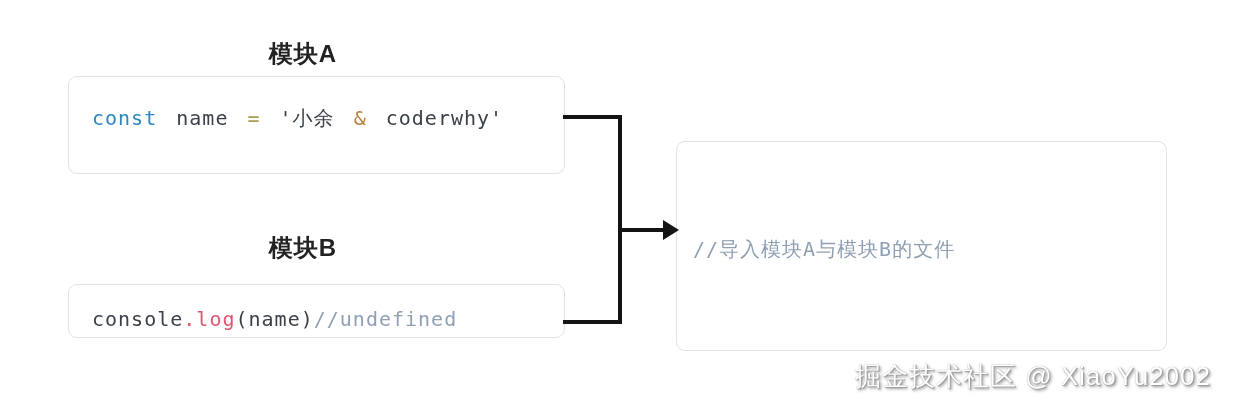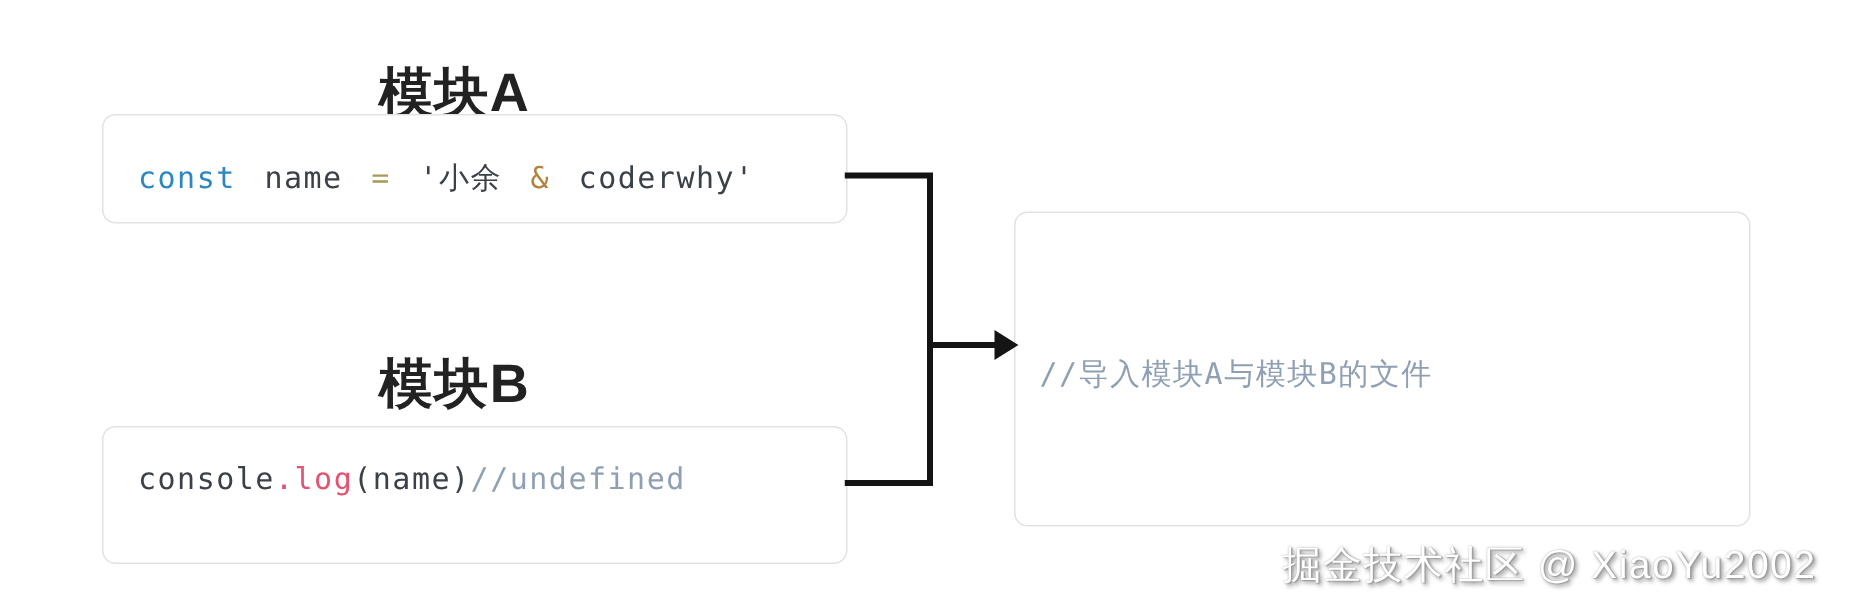--- a/index.html
+++ b/index.html
@@ -7,37 +7,37 @@
     position: relative;
     width: 1239px;
     height: 401px;
     background: var(--background, #ffffff);
     overflow: hidden;
     font-family: "Liberation Sans", sans-serif;
   }
   .title {
     position: absolute;
     text-align: center;
-    font-size: 36px;
+    font-size: 24px;
     font-weight: 700;
     color: var(--title, #222222);
     letter-spacing: 1px;
   }
   .title-a { left: 68px;  top: 38px;  width: 470px; }
   .title-b { left: 68px;  top: 232px; width: 470px; }
   .title-c { left: 676px; top: 89px;  width: 491px; }
   .card {
     position: absolute;
     background: var(--box_background, #ffffff);
     border: 1px solid var(--box_border, #e2e2e2);
     border-radius: 9px;
     box-sizing: border-box;
   }
-  .card-a { left: 68px;  top: 76px;  width: 497px; height: 73px;  }
-  .card-b { left: 68px;  top: 284px; width: 497px; height: 92px;  }
+  .card-a { left: 68px;  top: 76px;  width: 497px; height: 98px;  }
+  .card-b { left: 68px;  top: 284px; width: 497px; height: 54px;  }
   .card-c { left: 676px; top: 141px; width: 491px; height: 210px; }
   .code {
     position: absolute;
     font-family: "DejaVu Sans Mono", monospace;
     font-size: 20px;
     color: var(--code_default, #3b4149);
     white-space: pre;
     letter-spacing: 1px;
     word-spacing: 6px;
   }

